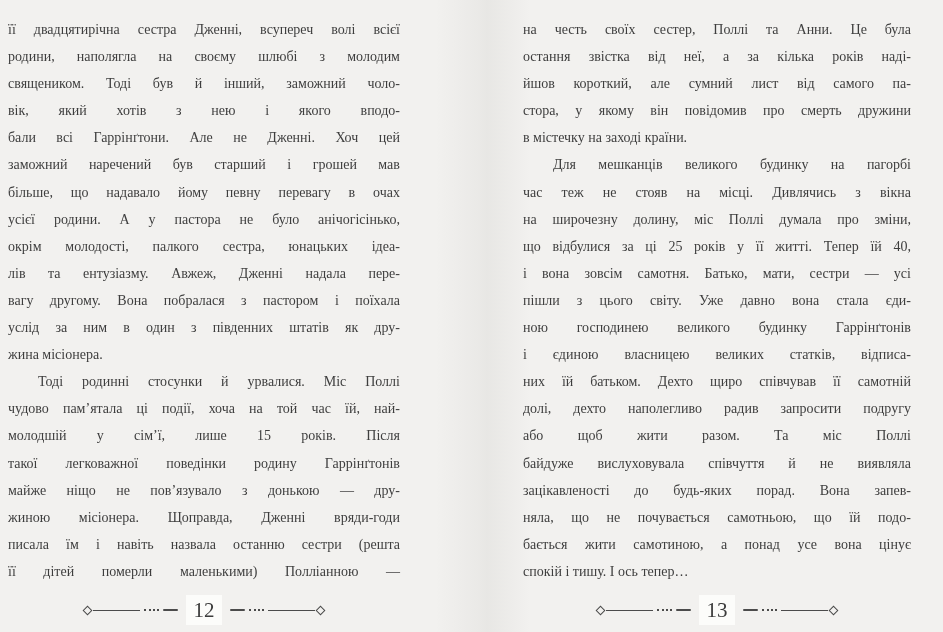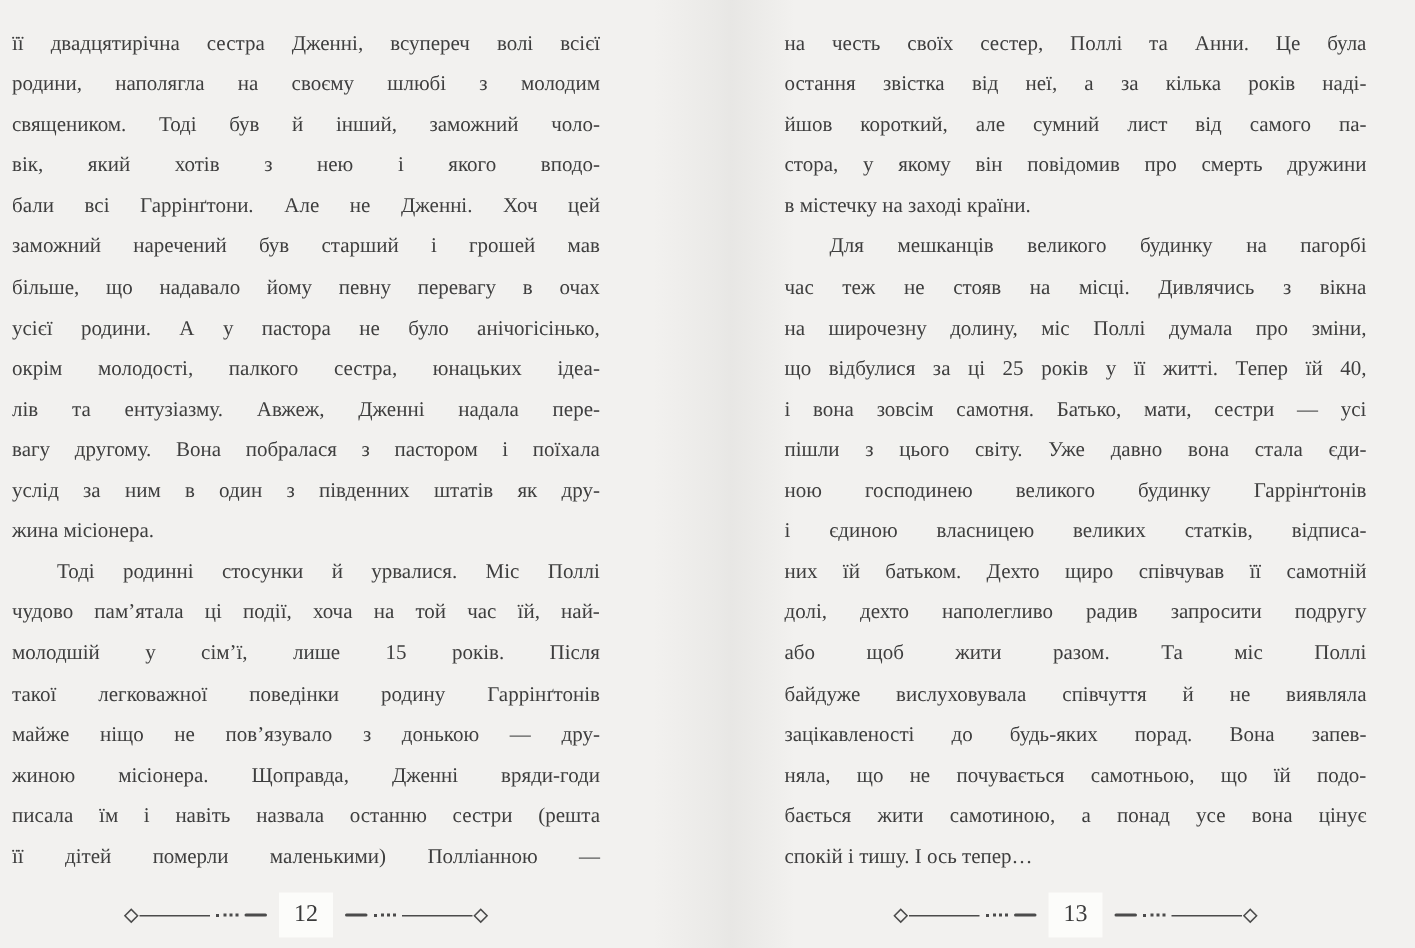--- a/index.html
+++ b/index.html
@@ -47,21 +47,21 @@
   }
   .rule{width:47px;height:0;border-top:1px solid #4b4b4b;flex:none;margin:0 2px;}
   .dots{width:15px;height:0;border-top:2px dotted #4b4b4b;flex:none;margin:0 2px;}
   .thickdash{width:15px;height:2.5px;background:#4b4b4b;border-radius:1px;flex:none;margin:0 2px;}
   .numbox{
     background:#fcfcfa;
     min-width:22px;height:30px;
     margin:0 6px;
     display:flex;align-items:center;justify-content:center;
     padding:0 7px;
-    font-size:16px;color:#3b3b3b;
+    font-size:21px;color:#3b3b3b;
   }
 </style>
 </head>
 <body style="background: rgb(242, 241, 239); color: rgb(62, 62, 62);">
 
 <div class="spread">
 
   <div class="text-block text-left">
       <div class="line"><span>її</span><span>двадцятирічна</span><span>сестра</span><span>Дженні,</span><span>всупереч</span><span>волі</span><span>всієї</span></div>
       <div class="line"><span>родини,</span><span>наполягла</span><span>на</span><span>своєму</span><span>шлюбі</span><span>з</span><span>молодим</span></div>

